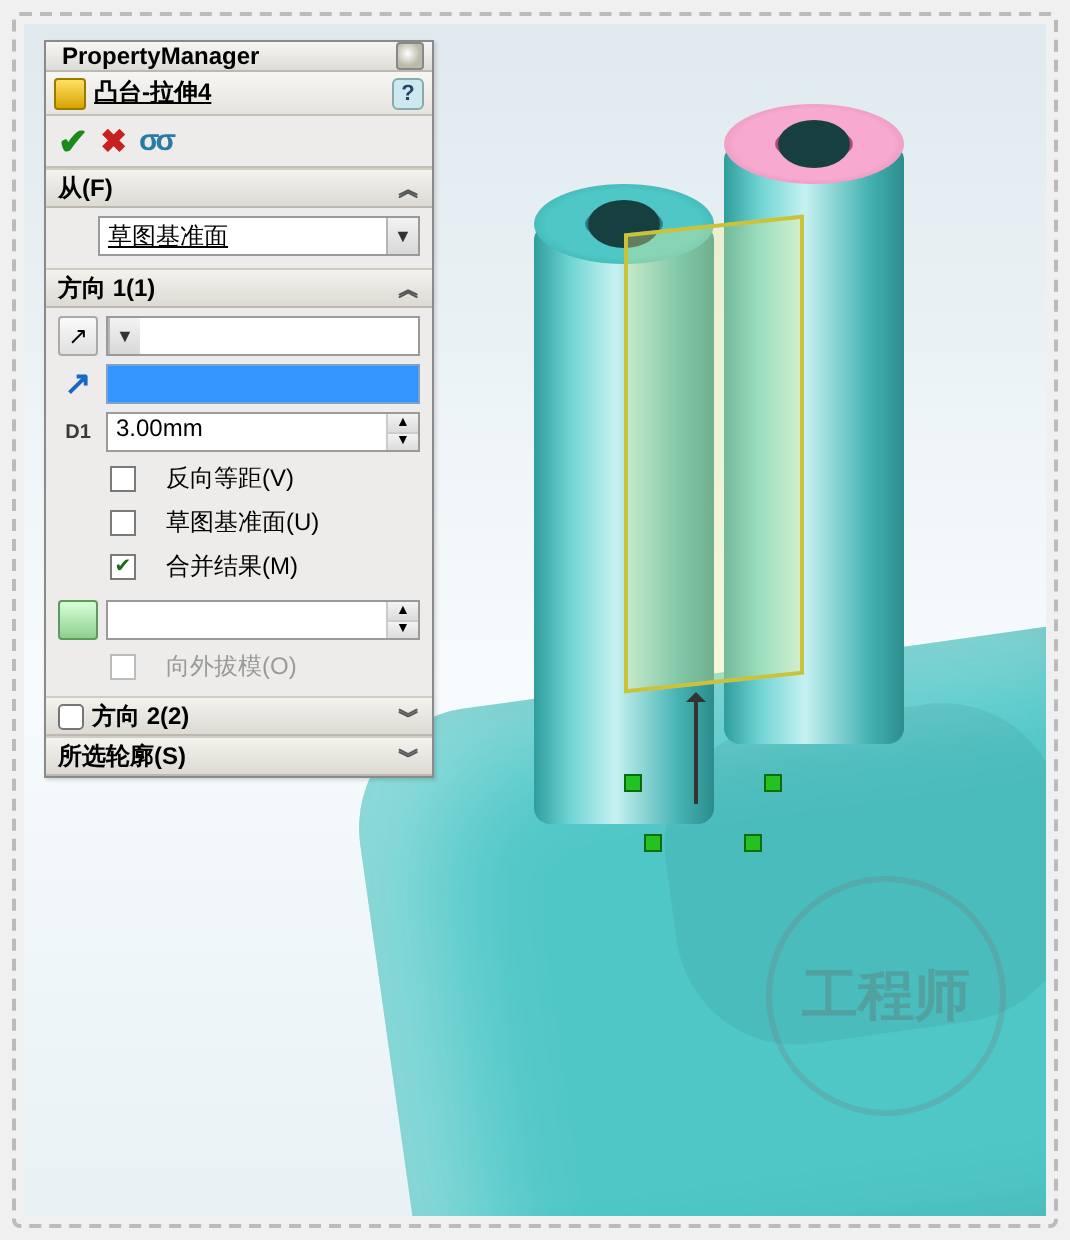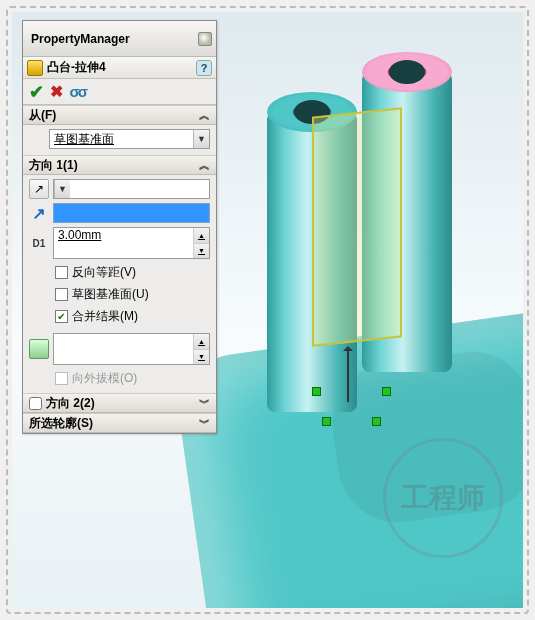--- a/index.html
+++ b/index.html
@@ -22,21 +22,21 @@
 
   
   .pm-panel {
     position: absolute; left: 10px; top: 8px; width: 195px;
     background: #edecea;
     border: 1px solid #8a8a8a;
     font-size: 12px;
     box-shadow: 1px 1px 2px rgba(0,0,0,0.15);
   }
   .pm-titlebar {
-    display: flex; align-items: center; height: 36px;
+    display: flex; align-items: center; height: 15px;
     padding: 0 4px;
     background: linear-gradient(#f7f6f4, #dedcd7);
     border-bottom: 1px solid #bdb9b0;
   }
   .pm-titlebar .spacer { flex: 1; }
   .pm-title { font-weight: bold; margin-left: 4px; }
   .pm-pin {
     width: 14px; height: 14px; display: inline-block;
     background: radial-gradient(circle at 40% 40%, #fff, #bba 60%);
     border: 1px solid #888; border-radius: 2px;
@@ -46,21 +46,21 @@
     display: flex; align-items: center; height: 22px;
     padding: 0 4px;
     background: linear-gradient(#f6f6f3, #e6e4de);
     border-bottom: 1px solid #c4c0b8;
   }
   .feature-icon {
     width: 16px; height: 16px; margin-right: 4px;
     background: linear-gradient(#ffe066, #d6a400);
     border: 1px solid #9c7a00; border-radius: 2px;
   }
-  .feature-name { font-weight: bold; flex: 1; }
+  .feature-name { font-weight: bold; flex: 1; text-decoration: underline; }
   .help-icon {
     width: 16px; height: 16px; border: 1px solid #8aa; border-radius: 3px;
     background: #cde8ee; color: #246; text-align: center; line-height: 14px;
     font-weight: bold; font-size: 11px;
   }
 
   .confirm-row {
     display: flex; align-items: center; gap: 6px; height: 26px;
     padding: 0 6px; border-bottom: 1px solid #c4c0b8;
     background: #edecea;
@@ -107,27 +107,27 @@
   .row-icon.draft { background:linear-gradient(#d8ffd8,#8fce8f); border:1px solid #5e9a5e; }
 
   .field {
     flex:1; height:20px; border:1px solid #7da2ce; background:#fff;
     display:flex; align-items:center;
   }
   .field.hl { background:#d2e6f7; border-color:#5c8fc7; }
   .field .txt { flex:1; padding:0 4px; white-space:nowrap; overflow:hidden; }
   .field.blueval { background:#3395ff; color:#fff; }
 
-  .spin-field { flex:1; display:flex; height:32px; border:1px solid #9a9a9a; background:#fff;text-decoration:underline; }
+  .spin-field { flex:1; display:flex; height:20px; border:1px solid #9a9a9a; background:#fff; }
   .spin-field .val { flex:1; padding:0 4px; }
   .spin-btns { display:flex; flex-direction:column; width:16px; border-left:1px solid #ccc; }
   .spin-btns div { flex:1; display:flex; align-items:center; justify-content:center; font-size:7px; background:linear-gradient(#f3f3f3,#dcdcdc); }
   .spin-btns div + div { border-top:1px solid #ccc; }
 
-  .chk-row { display:flex; align-items:center; gap:4px; padding-left:26px; height:18px; }
+  .chk-row { display:flex; align-items:center; gap:15px; padding-left:26px; height:18px; }
   .chk { width:13px; height:13px; border:1px solid #7a7a7a; background:#fff; display:flex; align-items:center; justify-content:center; font-size:10px; color:#1b6b1b; }
   .chk.on::after { content:'✔'; }
   .chk-label.dis { color:#9a9a9a; }
 
   
   .scene { position:absolute; inset:0; }
   .base-shape {
     position:absolute; left:180px; top:320px; width:420px; height:320px;
     background:#4fc7c7; border-radius:60px; transform:rotate(-8deg);
     box-shadow: inset -30px -20px 50px rgba(0,0,0,0.15), inset 30px 20px 60px rgba(255,255,255,0.4);

